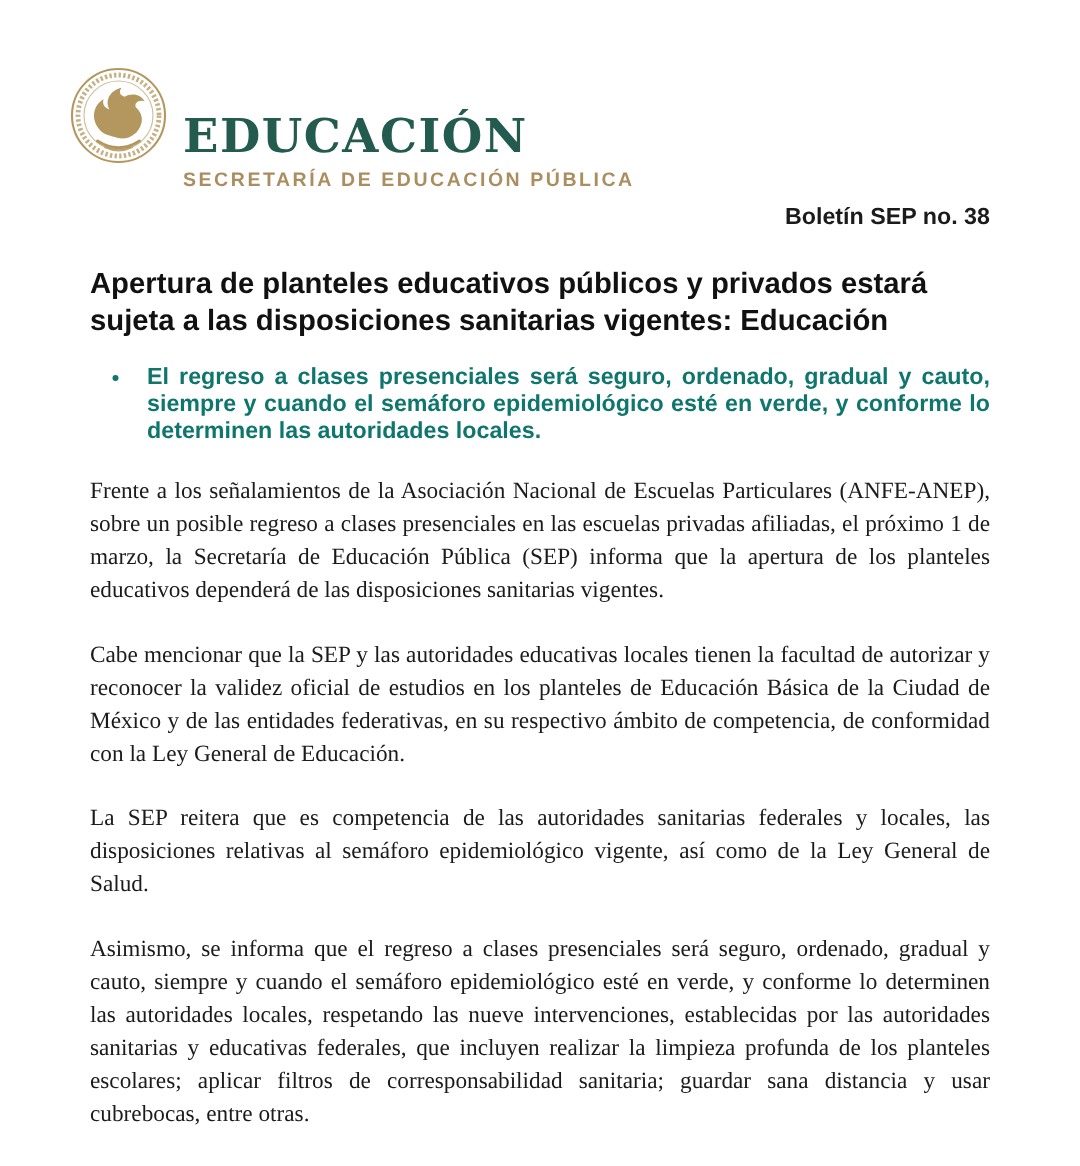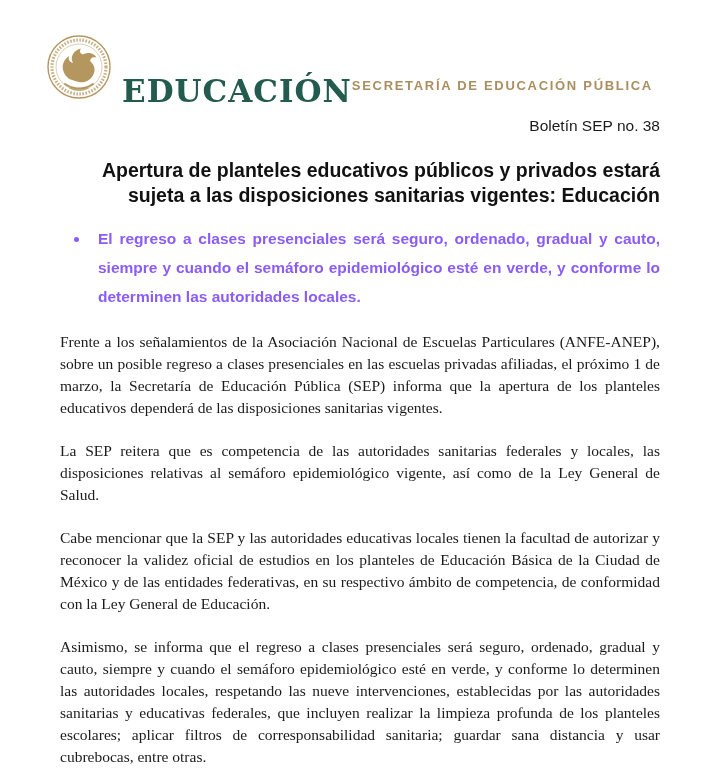--- a/index.html
+++ b/index.html
@@ -28,21 +28,21 @@
     gap: 10px;
     margin-left: -14px;
   }
   .seal {
     width: 66px;
     height: 70px;
     flex: 0 0 auto;
   }
   .logo-textblock {
     display: flex;
-    flex-direction: row;
+    flex-direction: column;
     justify-content: center;
     margin-top: 48px;
   }
   .wordmark {
     font-family: "DejaVu Serif", "Liberation Serif", serif;
     font-weight: bold;
     font-size: 31px;
     line-height: 34px;
     letter-spacing: 1px;
     color: #235b4e;
@@ -50,46 +50,46 @@
   .logo-subtitle {
     font-size: 13px;
     font-weight: bold;
     letter-spacing: 1.7px;
     color: #ab8e5f;
     margin-top: 4px;
   }
   
   .bulletin {
     text-align: right;
-    font-weight: normal;
+    font-weight: bold;
     font-size: 15.5px;
     line-height: 19.5px;
     margin-top: 8px;
   }
   
   .doc-title {
-    text-align: right;
+    text-align: left;
     font-size: 19.5px;
     line-height: 25px;
     font-weight: bold;
     margin: 22px 0 16px 0;
     color: #111111;
   }
   
   .key-points {
     margin: 0 0 20px 0;
     padding-left: 30px;
   }
   .key-points li {
     font-weight: bold;
     font-size: 15.5px;
-    line-height: 29px;
+    line-height: 18px;
     text-align: justify;
     padding-left: 8px;
-    color: #8b5cf6;
+    color: #0f766e;
   }
   
   .body-text p {
     font-size: 15.5px;
     line-height: 22px;
     text-align: justify;
     margin: 0 0 21px 0;
     font-family: Liberation Serif, serif;
   }
 </style>
@@ -123,19 +123,19 @@
   </header>
 
   <h1 class="doc-title">Apertura de planteles educativos públicos y privados estará sujeta a las disposiciones sanitarias vigentes: Educación</h1>
 
   <ul class="key-points">
     <li>El regreso a clases presenciales será seguro, ordenado, gradual y cauto, siempre y cuando el semáforo epidemiológico esté en verde, y conforme lo determinen las autoridades locales.</li>
   </ul>
 
   <div class="body-text">
     <p>Frente a los señalamientos de la Asociación Nacional de Escuelas Particulares (ANFE-ANEP), sobre un posible regreso a clases presenciales en las escuelas privadas afiliadas, el próximo 1 de marzo, la Secretaría de Educación Pública (SEP) informa que la apertura de los planteles educativos dependerá de las disposiciones sanitarias vigentes.</p>
+    <p>Cabe mencionar que la SEP y las autoridades educativas locales tienen la facultad de autorizar y reconocer la validez oficial de estudios en los planteles de Educación Básica de la Ciudad de México y de las entidades federativas, en su respectivo ámbito de competencia, de conformidad con la Ley General de Educación.</p>
     <p>La SEP reitera que es competencia de las autoridades sanitarias federales y locales, las disposiciones relativas al semáforo epidemiológico vigente, así como de la Ley General de Salud.</p>
-    <p>Cabe mencionar que la SEP y las autoridades educativas locales tienen la facultad de autorizar y reconocer la validez oficial de estudios en los planteles de Educación Básica de la Ciudad de México y de las entidades federativas, en su respectivo ámbito de competencia, de conformidad con la Ley General de Educación.</p>
     <p>Asimismo, se informa que el regreso a clases presenciales será seguro, ordenado, gradual y cauto, siempre y cuando el semáforo epidemiológico esté en verde, y conforme lo determinen las autoridades locales, respetando las nueve intervenciones, establecidas por las autoridades sanitarias y educativas federales, que incluyen realizar la limpieza profunda de los planteles escolares; aplicar filtros de corresponsabilidad sanitaria; guardar sana distancia y usar cubrebocas, entre otras.</p>
 
   </div>
 
 </div>
 
 </body></html>

